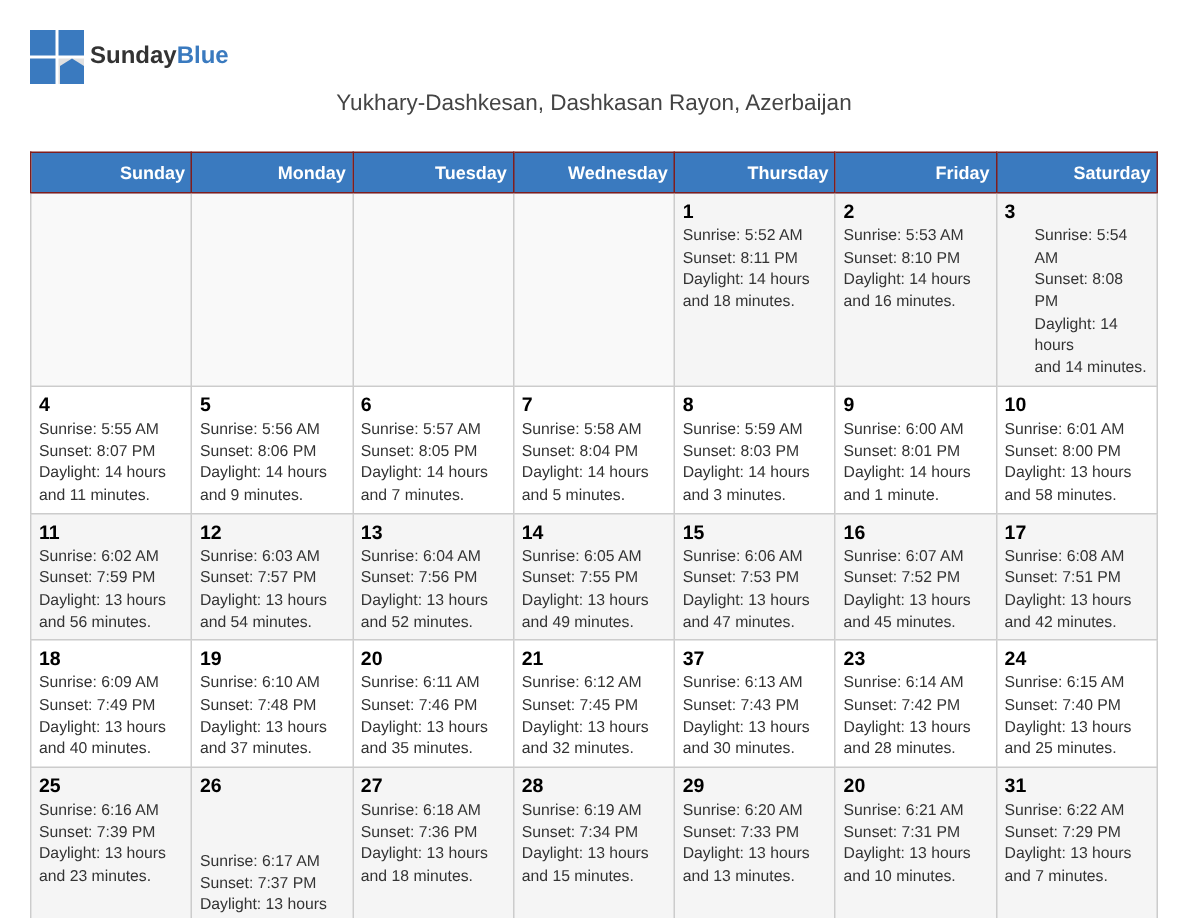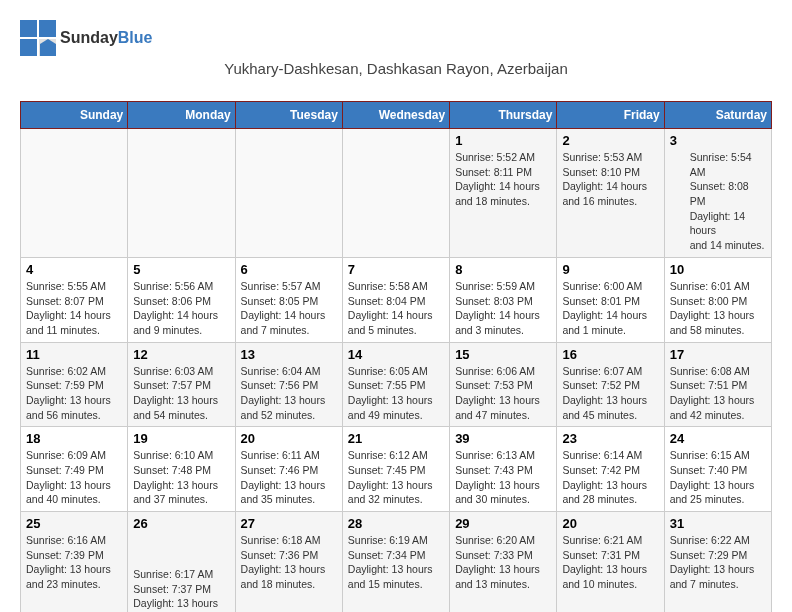--- a/index.html
+++ b/index.html
@@ -269,21 +269,21 @@
 and 35 minutes.</div>
         </td>
         <td>
           <div class="day-number">21</div>
           <div class="day-info" style="white-space: pre-line;">Sunrise: 6:12 AM
 Sunset: 7:45 PM
 Daylight: 13 hours
 and 32 minutes.</div>
         </td>
         <td>
-          <div class="day-number">39</div>
+          <div class="day-number">37</div>
           <div class="day-info" style="white-space: pre-line;">Sunrise: 6:13 AM
 Sunset: 7:43 PM
 Daylight: 13 hours
 and 30 minutes.</div>
         </td>
         <td>
           <div class="day-number">23</div>
           <div class="day-info" style="white-space: pre-line;">Sunrise: 6:14 AM
 Sunset: 7:42 PM
 Daylight: 13 hours

